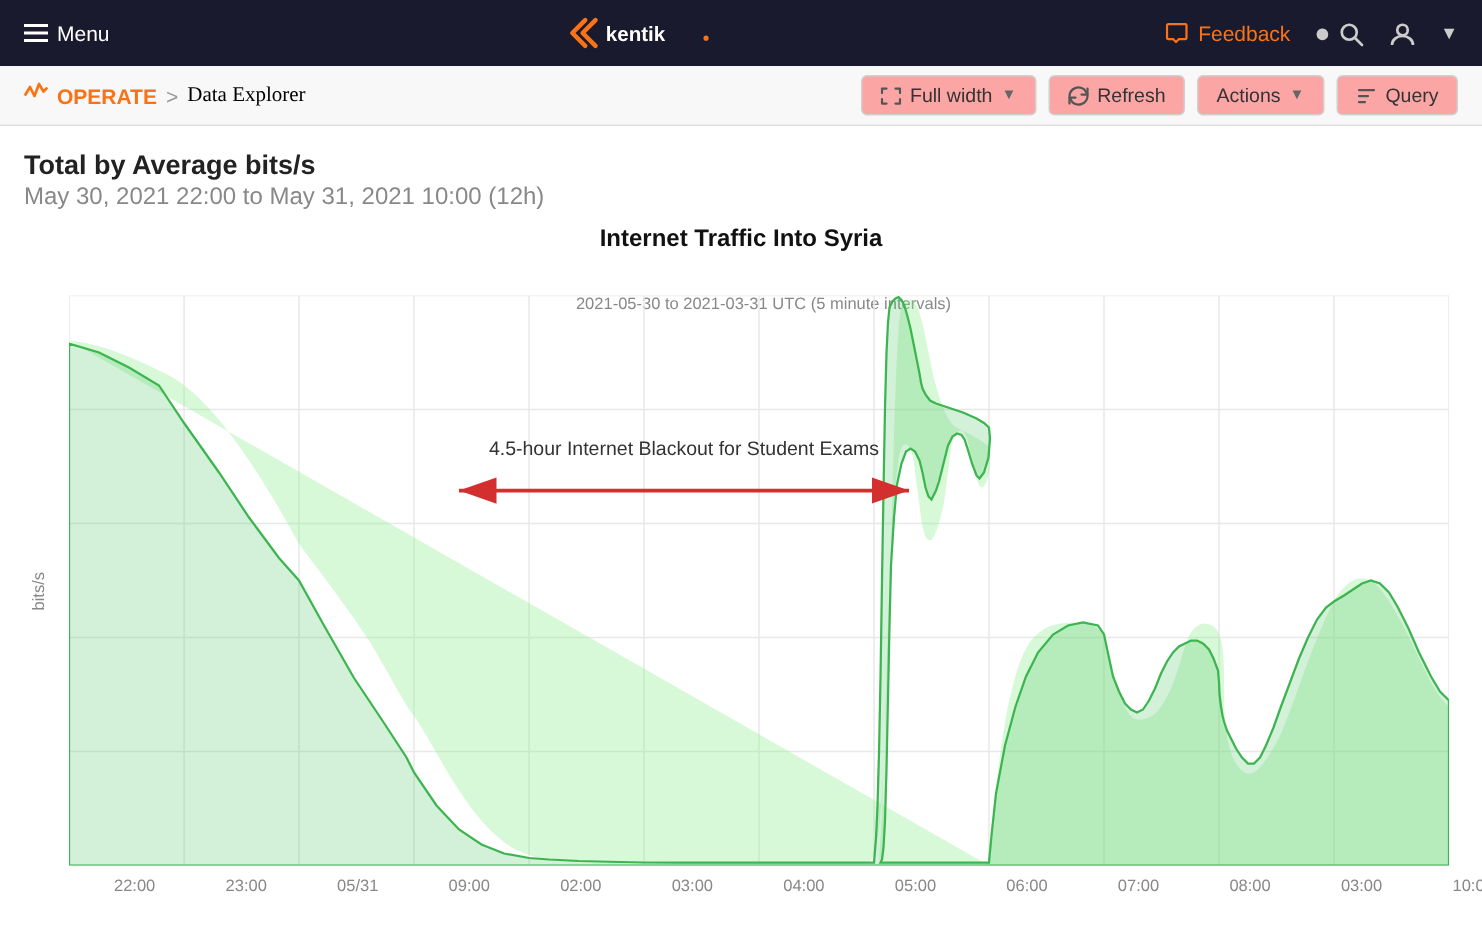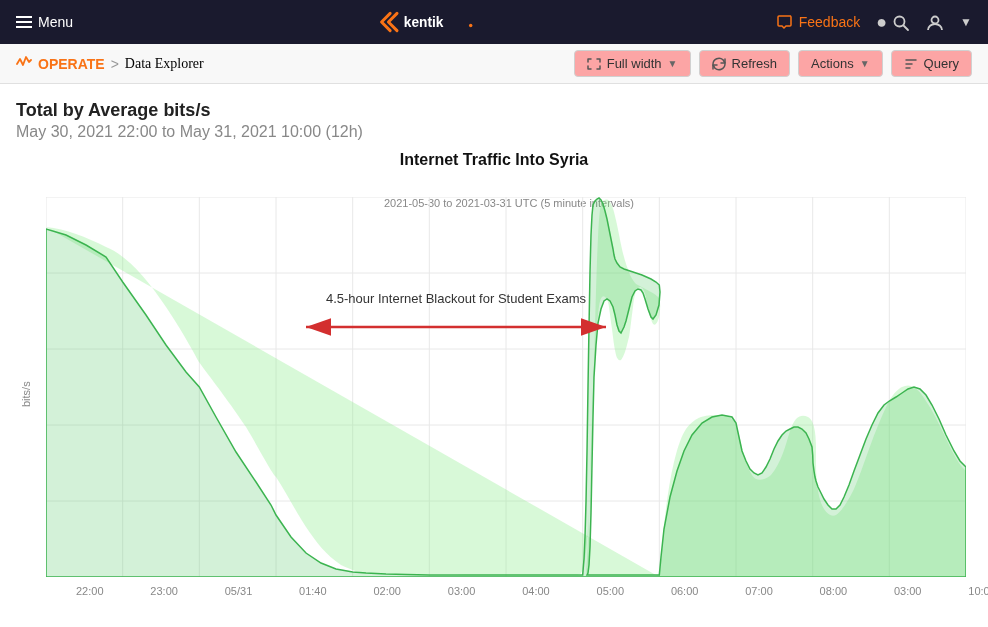--- a/index.html
+++ b/index.html
@@ -520,21 +520,21 @@
             </defs>
             <line x1="10" y1="15" x2="310" y2="15" stroke="#d32f2f" stroke-width="2.5" marker-start="url(#arrowhead-left)" marker-end="url(#arrowhead-right)"></line>
           </svg>
         </div>
 
         
         <div class="x-axis-labels">
           <span>22:00</span>
           <span>23:00</span>
           <span>05/31</span>
-          <span>01:40</span>
+          <span>09:00</span>
           <span>02:00</span>
           <span>03:00</span>
           <span>04:00</span>
           <span>05:00</span>
           <span>06:00</span>
           <span>07:00</span>
           <span>08:00</span>
           <span>03:00</span>
           <span>10:00</span>
         </div>

